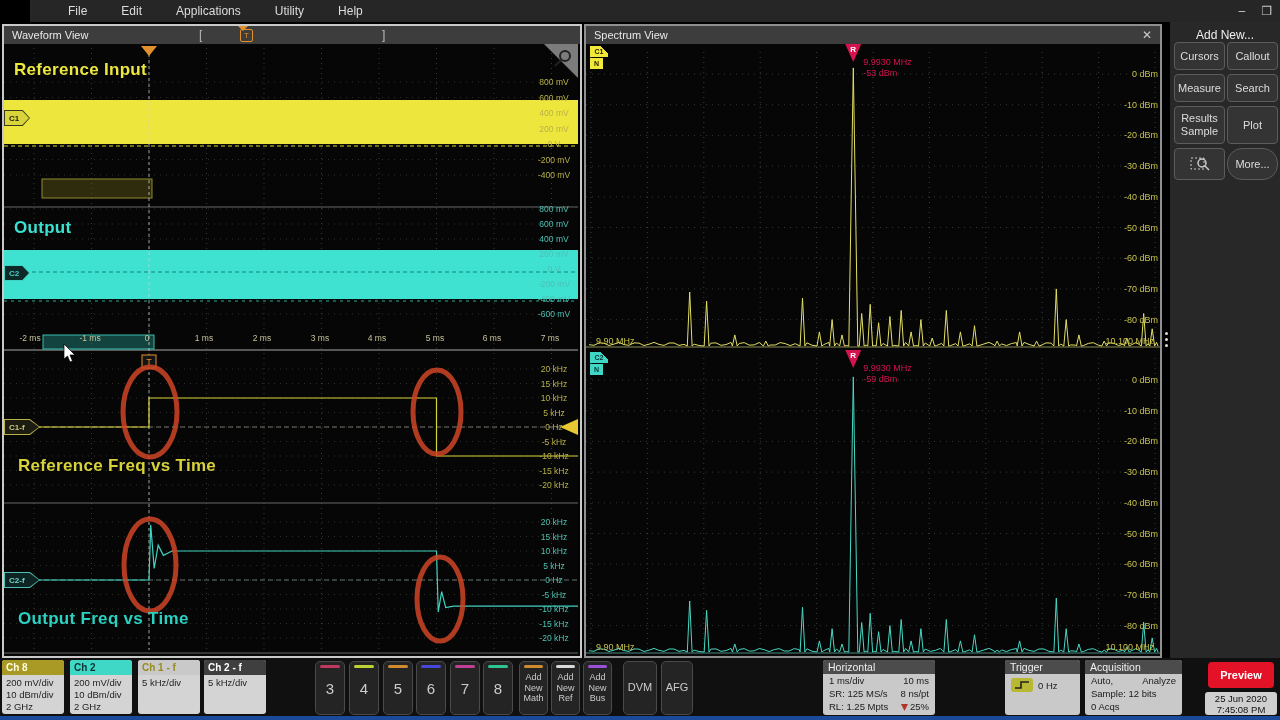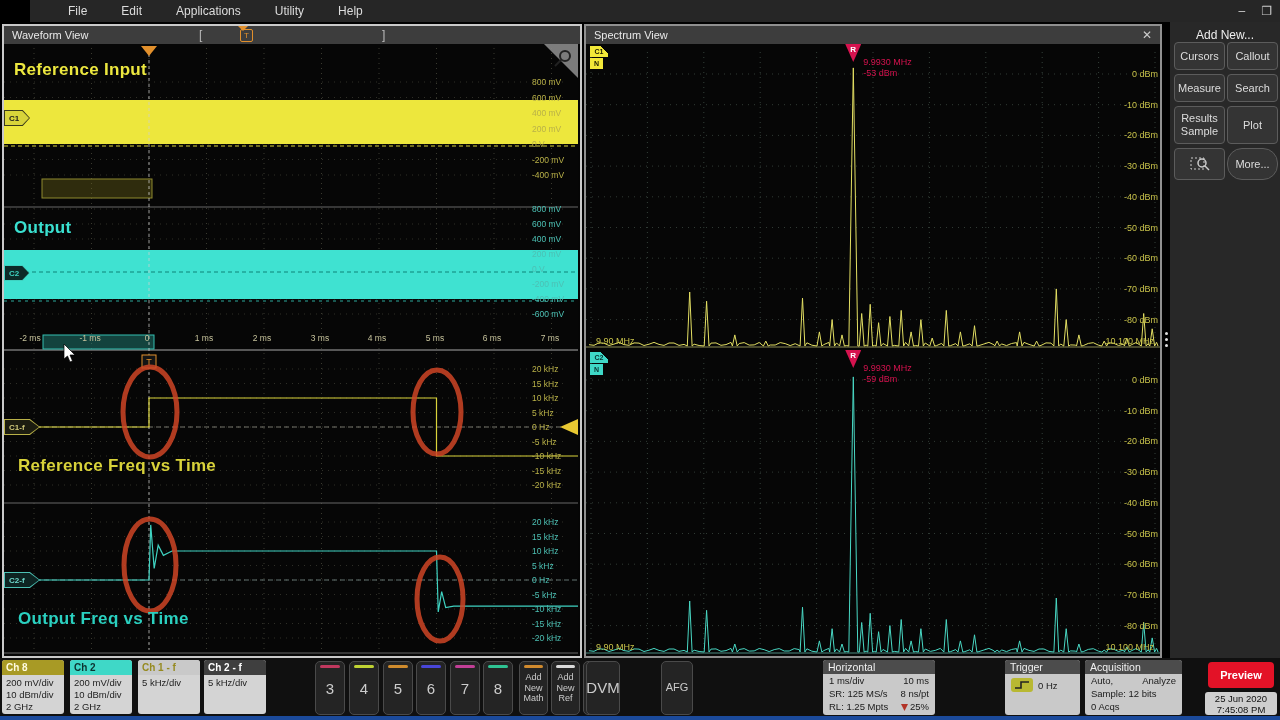--- a/index.html
+++ b/index.html
@@ -19,21 +19,21 @@
                display:flex;align-items:center;padding:0 8px;box-sizing:border-box;}
   .grid-area{position:relative;background:#060606;overflow:hidden;}
   #wf-grid{width:574px;height:612px;}
   .bracket{position:absolute;top:2px;color:#bbb;font-size:12px;}
   #tl-caret{position:absolute;left:234px;top:0;width:0;height:0;border-left:5px solid transparent;
             border-right:5px solid transparent;border-top:5px solid #e2902c;}
   #t-icon{position:absolute;left:236px;top:3px;width:11px;height:11px;border:1px solid #e2902c;border-radius:2px;
           color:#e2902c;font-size:8px;line-height:11px;text-align:center;}
   
   .wf-ann{position:absolute;font-size:17px;font-weight:600;letter-spacing:.3px;}
-  .scale-label{position:absolute;right:2px;width:44px;text-align:left;font-size:8.5px;height:10px;line-height:10px;}
+  .scale-label{position:absolute;right:2px;width:44px;text-align:center;font-size:8.5px;height:10px;line-height:10px;}
   .time-label{position:absolute;width:40px;text-align:center;font-size:8.5px;color:#c6c29b;top:289px;}
   .tag{position:absolute;left:0;height:16px;font-size:8px;font-weight:bold;}
   .tag .outer{position:absolute;inset:0;clip-path:polygon(0 0,72% 0,100% 50%,72% 100%,0 100%);}
   .tag .inner{position:absolute;inset:1px;clip-path:polygon(0 0,72% 0,100% 50%,72% 100%,0 100%);
               display:flex;align-items:center;padding-left:4px;box-sizing:border-box;}
   
   .sp-plot{position:absolute;left:0;width:574px;height:308px;}
   .db-label{position:absolute;right:2px;width:46px;text-align:right;font-size:9px;color:#c8c24a;}
   .freq-label{position:absolute;top:292px;font-size:9px;color:#c8c24a;}
   .chan-badge{position:absolute;left:4px;top:2px;width:18px;}
@@ -363,21 +363,21 @@
         </div>
       </div>
       <div class="mini-btn" style="left: 583px; width: 27px;">
         <div class="stripe" style="background: rgb(155, 79, 214);"></div>
         <div>
           <div>Add</div>
           <div>New</div>
           <div>Bus</div>
         </div>
       </div>
-      <div class="mini-btn" style="left: 586px; width: 32px; font-size: 15px;">DVM</div>
+      <div class="mini-btn" style="left: 623px; width: 32px; font-size: 11px;">DVM</div>
       <div class="mini-btn" style="left: 661px; width: 30px; font-size: 11px;">AFG</div>
       <div class="info-panel" style="left: 823px; width: 112px;">
         <div class="hd">Horizontal</div>
         <div class="row">
           <span>1 ms/div</span>
           <span>10 ms</span>
         </div>
         <div class="row">
           <span>SR: 125 MS/s</span>
           <span>8 ns/pt</span>

